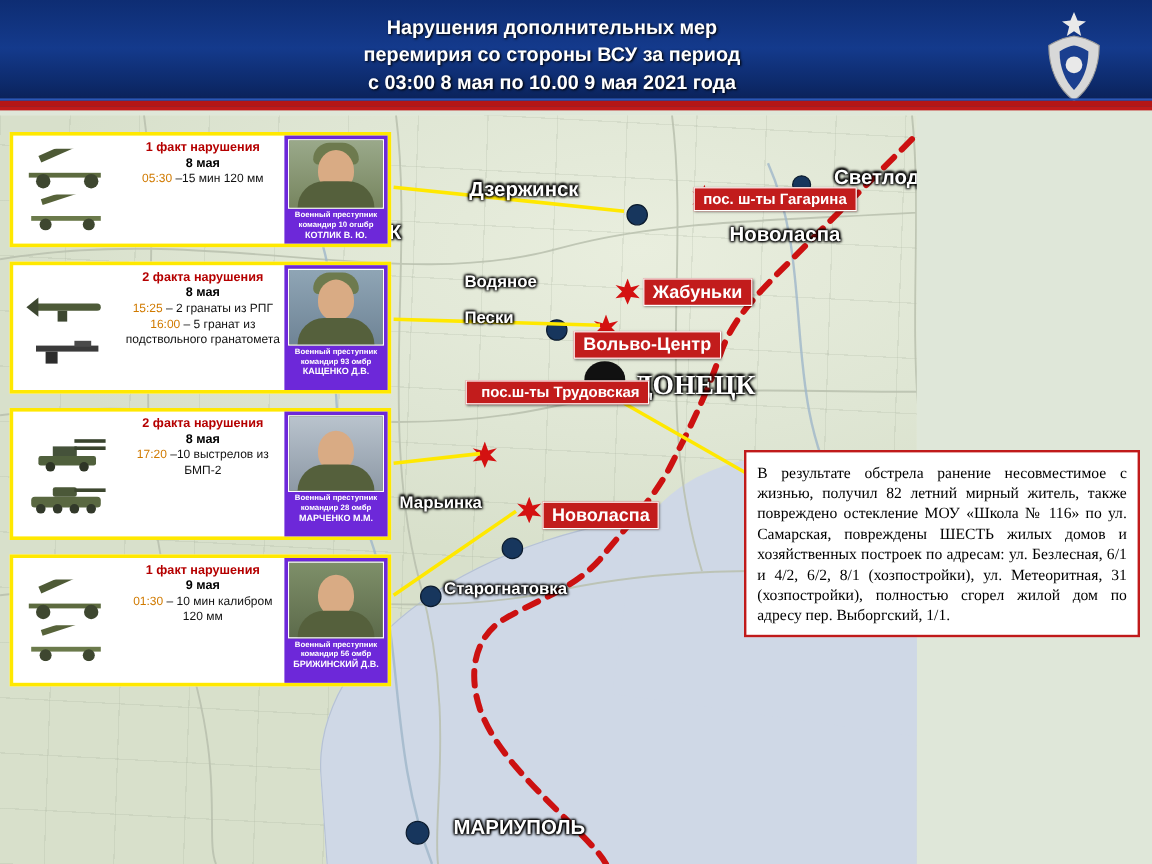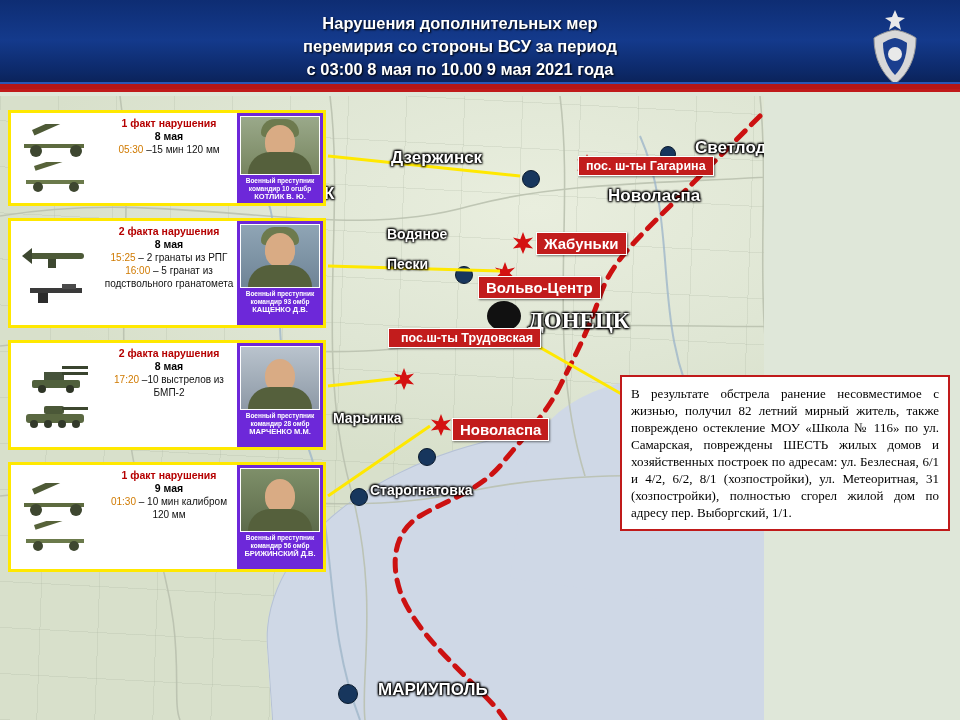--- a/index.html
+++ b/index.html
@@ -182,21 +182,21 @@
   <div class="lbl sm" style="left:387px;top:160px;">Пески</div>
   <div class="lbl sm" style="left:333px;top:314px;">Марьинка</div>
   <div class="lbl sm" style="left:370px;top:386px;">Старогнатовка</div>
   <div class="lbl mid" style="left:378px;top:584px;">МАРИУПОЛЬ</div>
   <div class="lbl big" style="left:528px;top:212px;font-family:Liberation Serif, serif;">ДОНЕЦК</div>
   <div class="lbl mid" style="left:300px;top:88px;">ВСК</div>
 
   <div class="boxlbl f13" style="left:578px;top:60px;">пос. ш-ты Гагарина</div>
   <div class="boxlbl f16" style="left:536px;top:136px;">Жабуньки</div>
   <div class="boxlbl f16" style="left:478px;top:180px;">Вольво-Центр</div>
-  <div class="boxlbl f13" style="left:388px;top:232px;padding-left:12px;">пос.ш-ты Трудовская</div>
+  <div class="boxlbl f13" style="left:388px;top:221px;padding-left:12px;">пос.ш-ты Трудовская</div>
   <div class="boxlbl f16" style="left:452px;top:322px;">Новоласпа</div>
 </div>
 
 <div id="header">
   <div id="title">
     <div>Нарушения дополнительных мер</div>
     <div>перемирия со стороны ВСУ за период</div>
     <div>с 03:00 8 мая по 10.00 9 мая 2021 года</div>
   </div>
   <svg class="emblem" viewBox="0 0 74 80">

